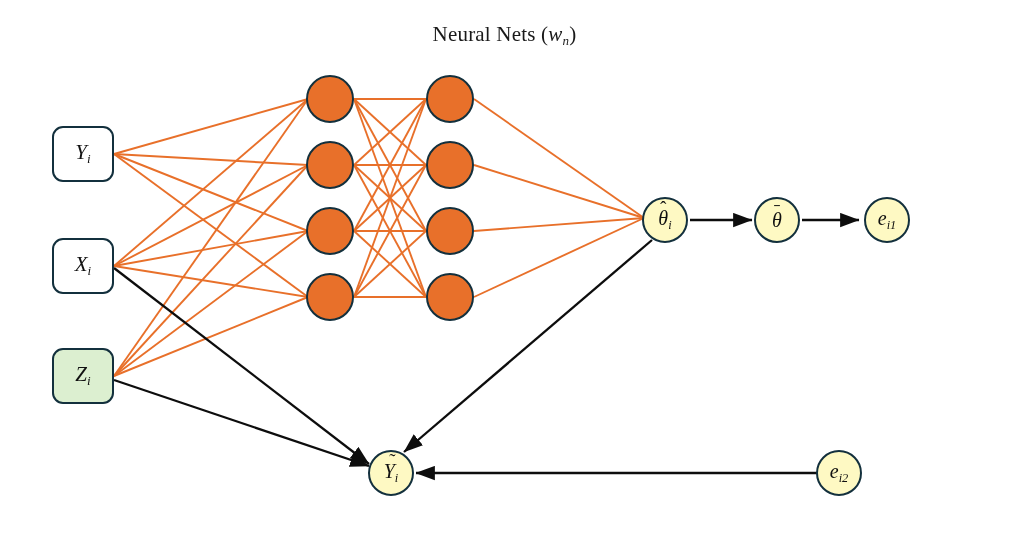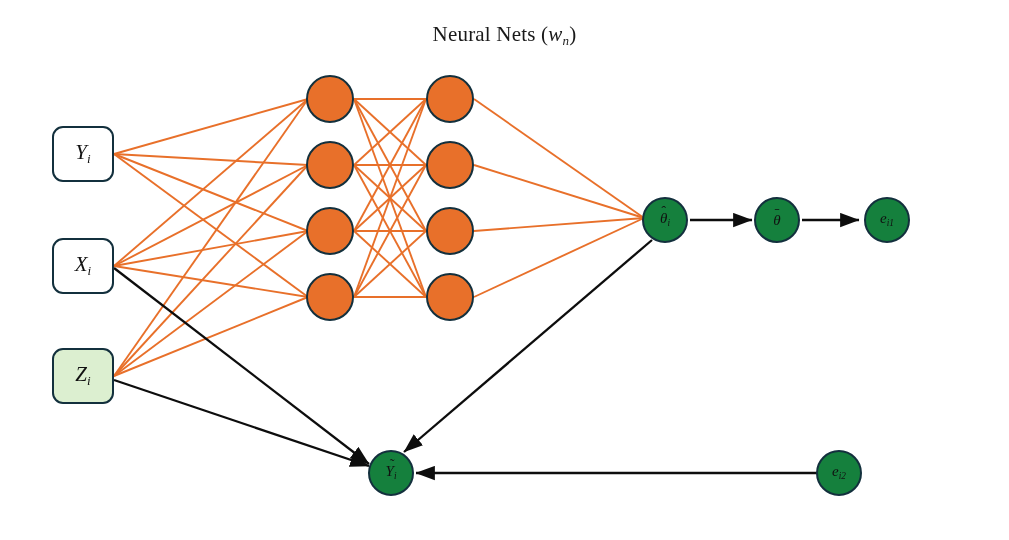--- a/index.html
+++ b/index.html
@@ -71,23 +71,23 @@
   }
   .hidden-node {
     width: 48px;
     height: 48px;
     background: #e8702a;
     border: 2.5px solid #13303d;
   }
   .wnode {
     width: 46px;
     height: 46px;
-    background: #15803d;
+    background: #fef9c3;
     border: 2.2px solid #13303d;
-    font-size: 15px;
+    font-size: 20px;
     color: #111111;
   }
   .mathlbl {
     position: relative;
     display: inline-block;
     line-height: 1;
     white-space: nowrap;
     font-family: Liberation Serif, serif;
   }
   .mathlbl .base {

